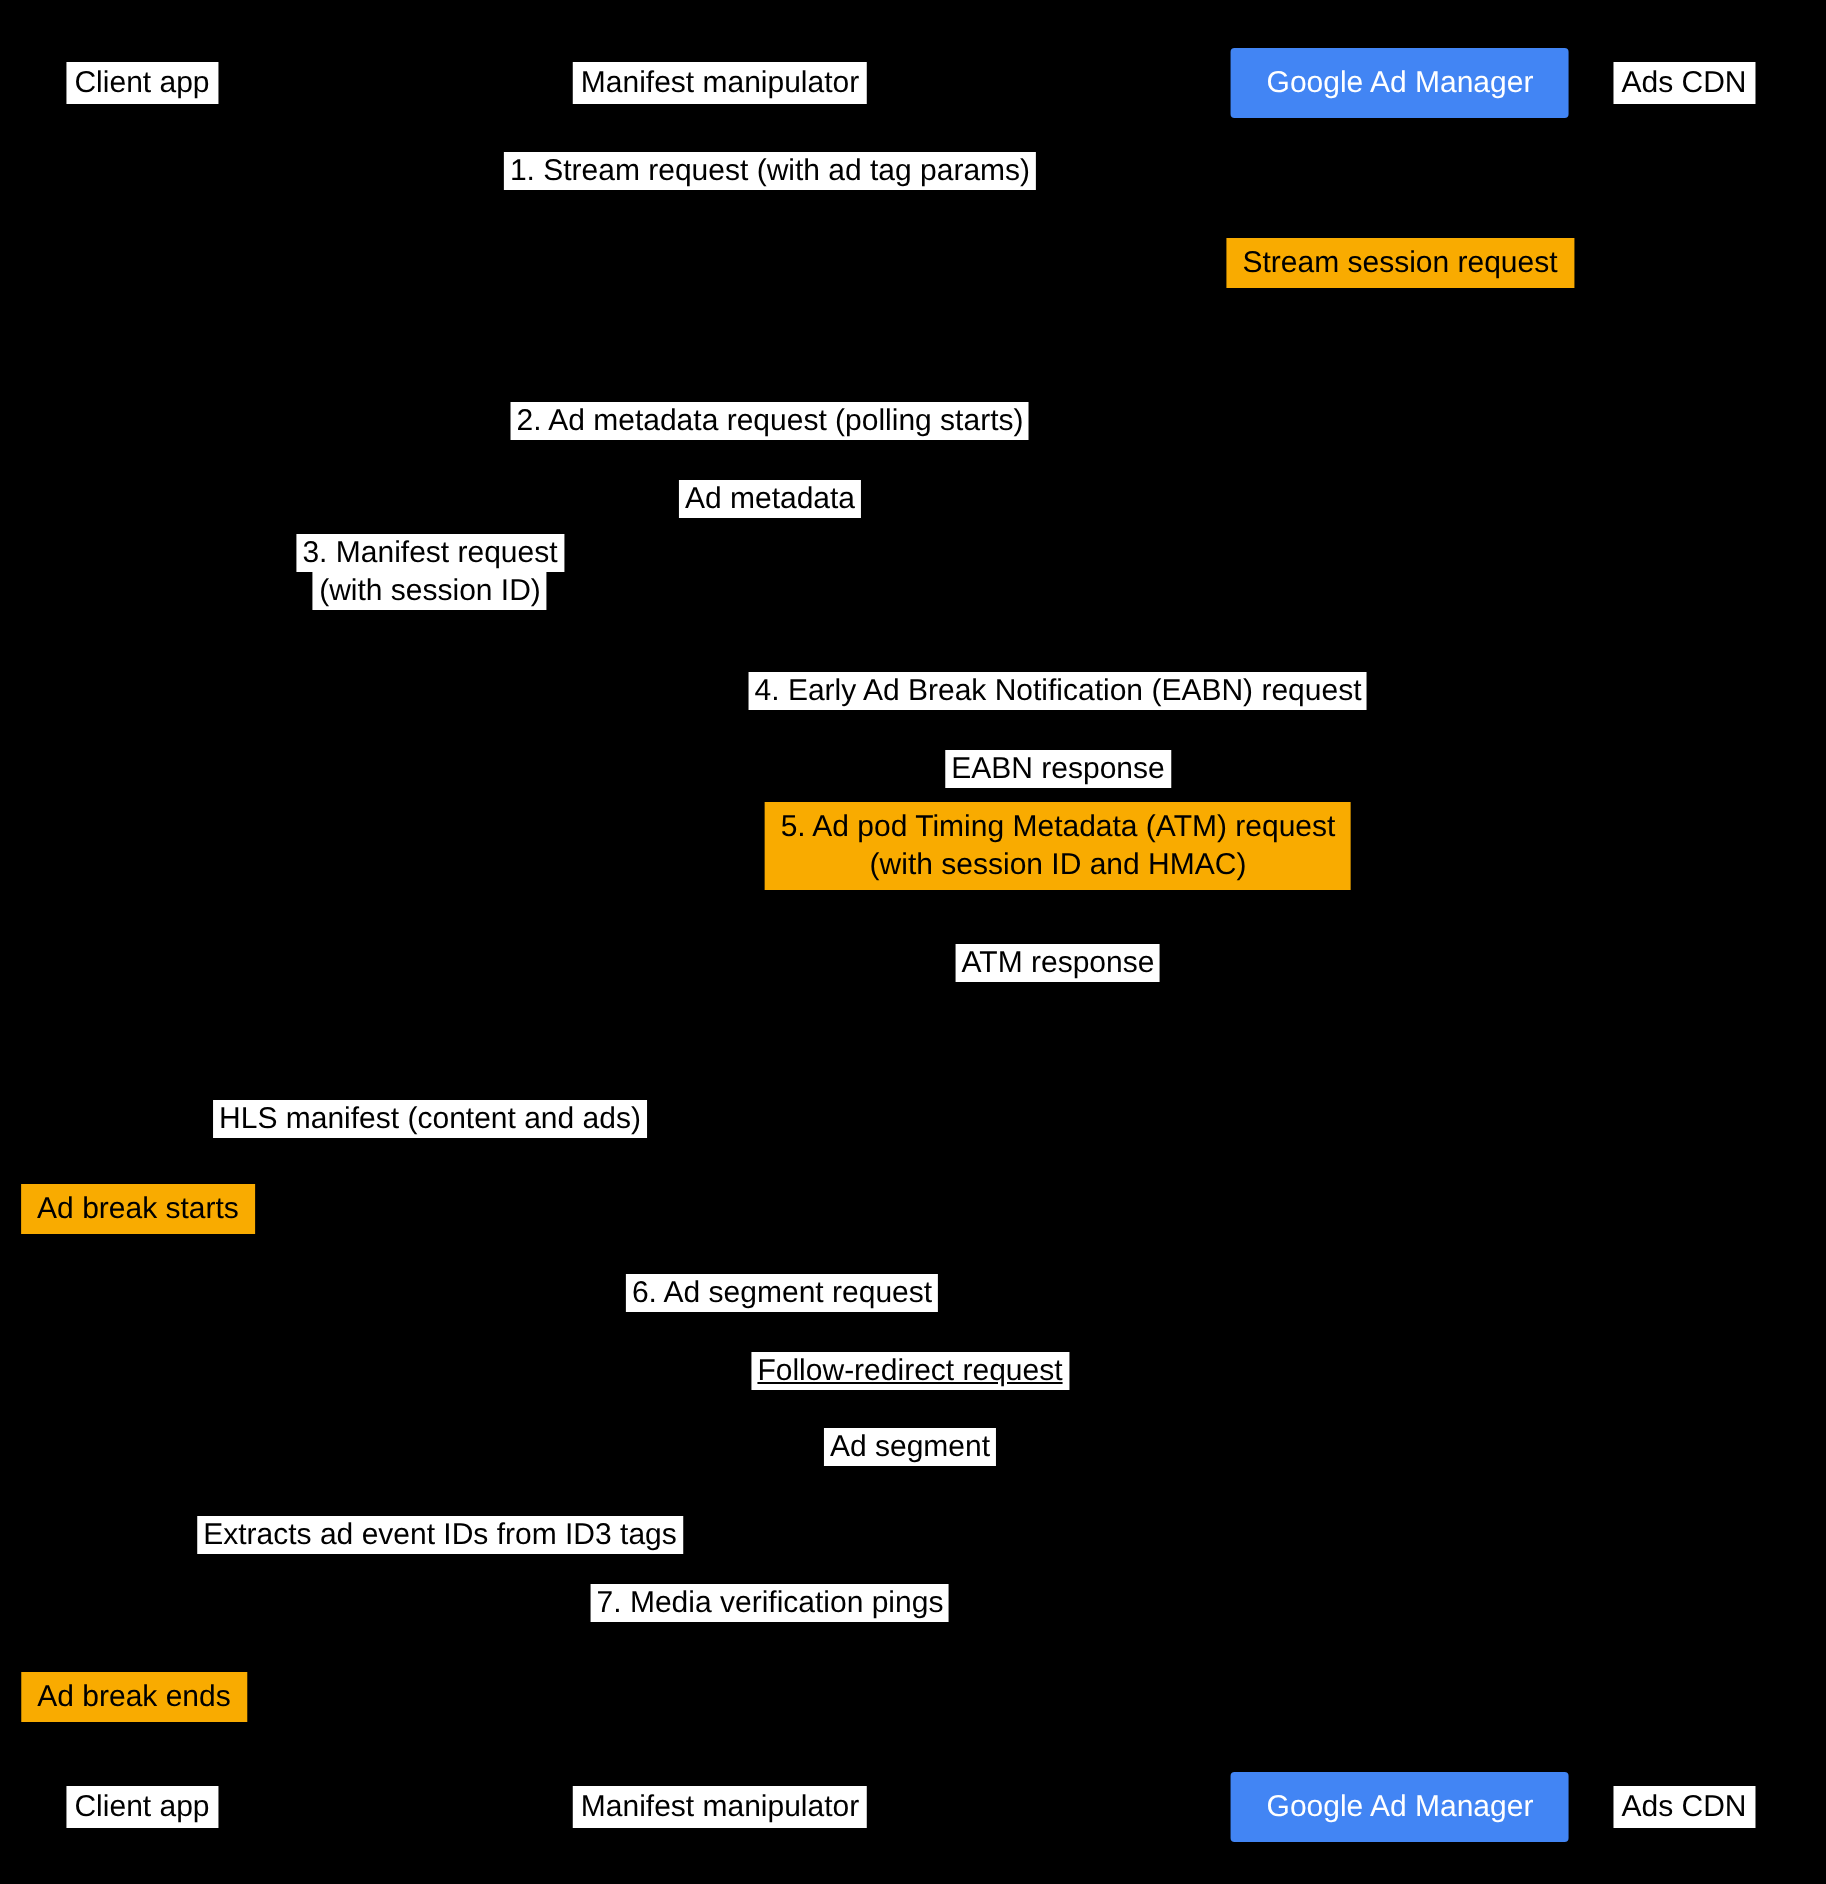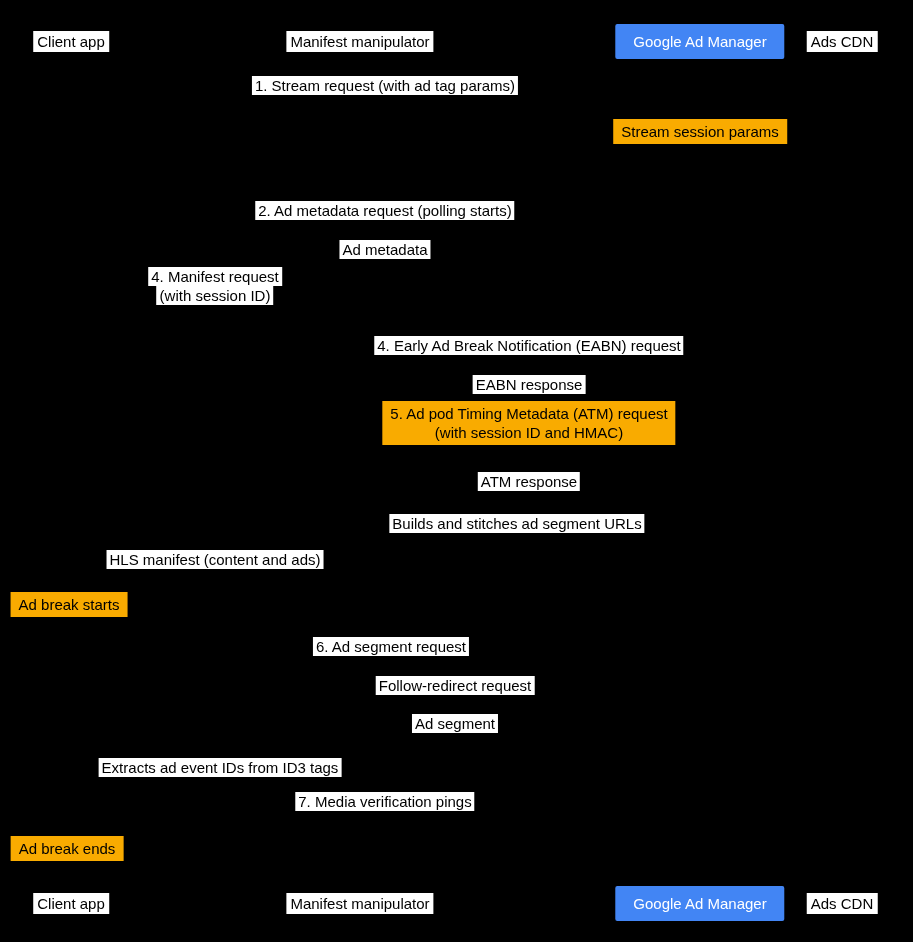--- a/index.html
+++ b/index.html
@@ -63,58 +63,55 @@
     <div class="actor actor-plain" style="left: 360px; top: 31px;">Manifest manipulator</div>
     <div class="actor actor-plain" style="left: 360px; top: 893px;">Manifest manipulator</div>
     <div class="actor actor-blue" style="left: 700px; top: 24px;">Google Ad Manager</div>
     <div class="actor actor-blue" style="left: 700px; top: 886px;">Google Ad Manager</div>
     <div class="actor actor-plain" style="left: 842px; top: 31px;">Ads CDN</div>
     <div class="actor actor-plain" style="left: 842px; top: 893px;">Ads CDN</div>
     <div class="lbl msg" style="left: 385px; top: 76px;">
       <div>1. Stream request (with ad tag params)</div>
     </div>
     <div class="lbl note" style="left: 700px; top: 119px;">
-      <div>Stream session params</div>
+      <div>Stream session request</div>
     </div>
     <div class="lbl msg" style="left: 385px; top: 201px;">
       <div>2. Ad metadata request (polling starts)</div>
     </div>
     <div class="lbl msg" style="left: 385px; top: 240px;">
       <div>Ad metadata</div>
     </div>
     <div class="lbl msg" style="left: 215px; top: 267px;">
-      <div>4. Manifest request</div>
+      <div>3. Manifest request</div>
       <div>(with session ID)</div>
     </div>
     <div class="lbl msg" style="left: 529px; top: 336px;">
       <div>4. Early Ad Break Notification (EABN) request</div>
     </div>
     <div class="lbl msg" style="left: 529px; top: 375px;">
       <div>EABN response</div>
     </div>
     <div class="lbl note" style="left: 529px; top: 401px;">
       <div>5. Ad pod Timing Metadata (ATM) request</div>
       <div>(with session ID and HMAC)</div>
     </div>
     <div class="lbl msg" style="left: 529px; top: 472px;">
       <div>ATM response</div>
     </div>
-    <div class="lbl msg" style="left: 517px; top: 514px;">
-      <div>Builds and stitches ad segment URLs</div>
-    </div>
     <div class="lbl msg" style="left: 215px; top: 550px; justify-content: flex-end;">
       <div>HLS manifest (content and ads)</div>
     </div>
     <div class="lbl note" style="left: 69px; top: 592px;">
       <div>Ad break starts</div>
     </div>
     <div class="lbl msg" style="left: 385px; top: 637px; padding-left: 12px;">
       <div>6. Ad segment request</div>
     </div>
-    <div class="lbl msg" style="left: 455px; top: 676px;">
+    <div class="lbl msg" style="left: 455px; top: 676px; text-decoration: underline;">
       <div>Follow-redirect request</div>
     </div>
     <div class="lbl msg" style="left: 455px; top: 714px;">
       <div>Ad segment</div>
     </div>
     <div class="lbl msg" style="left: 220px; top: 758px;">
       <div>Extracts ad event IDs from ID3 tags</div>
     </div>
     <div class="lbl msg" style="left: 385px; top: 792px;">
       <div>7. Media verification pings</div>

